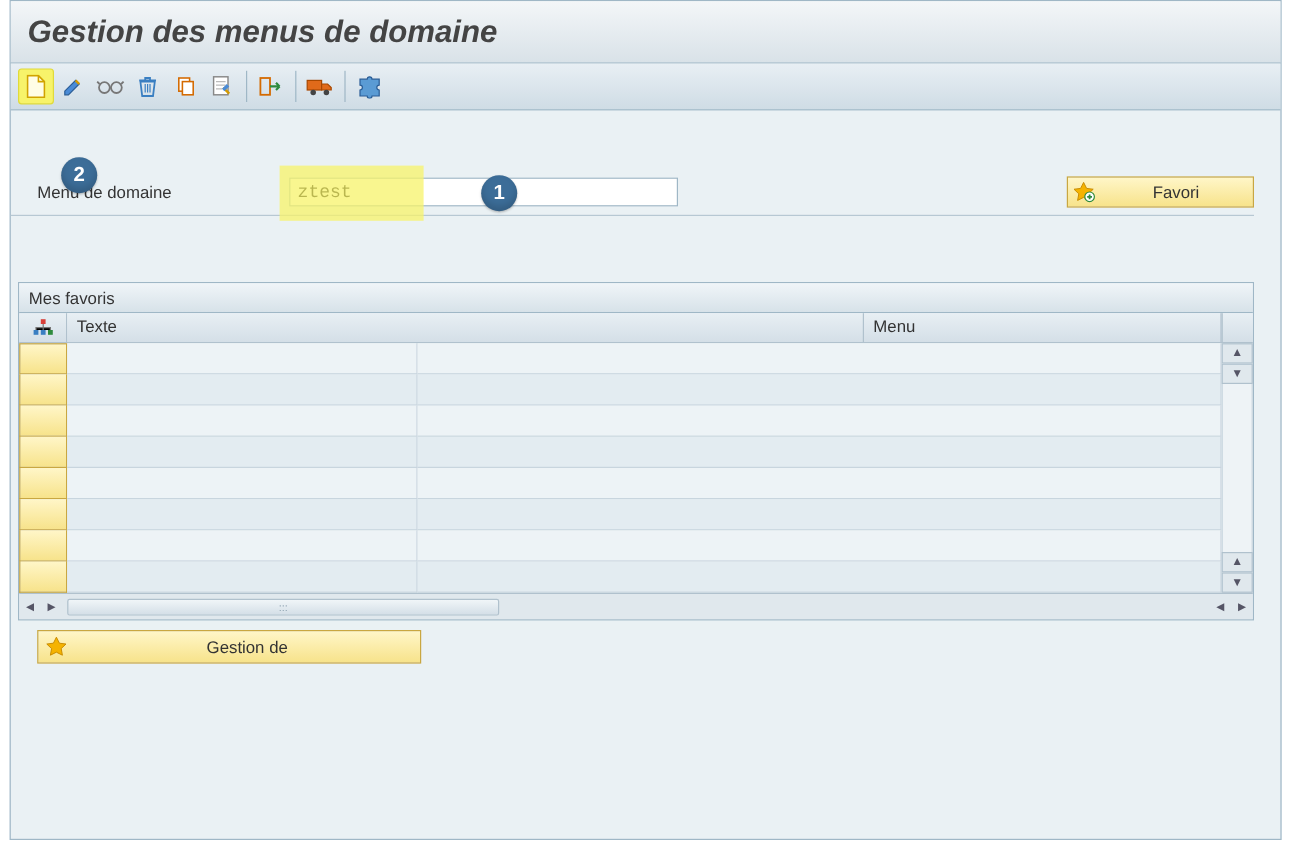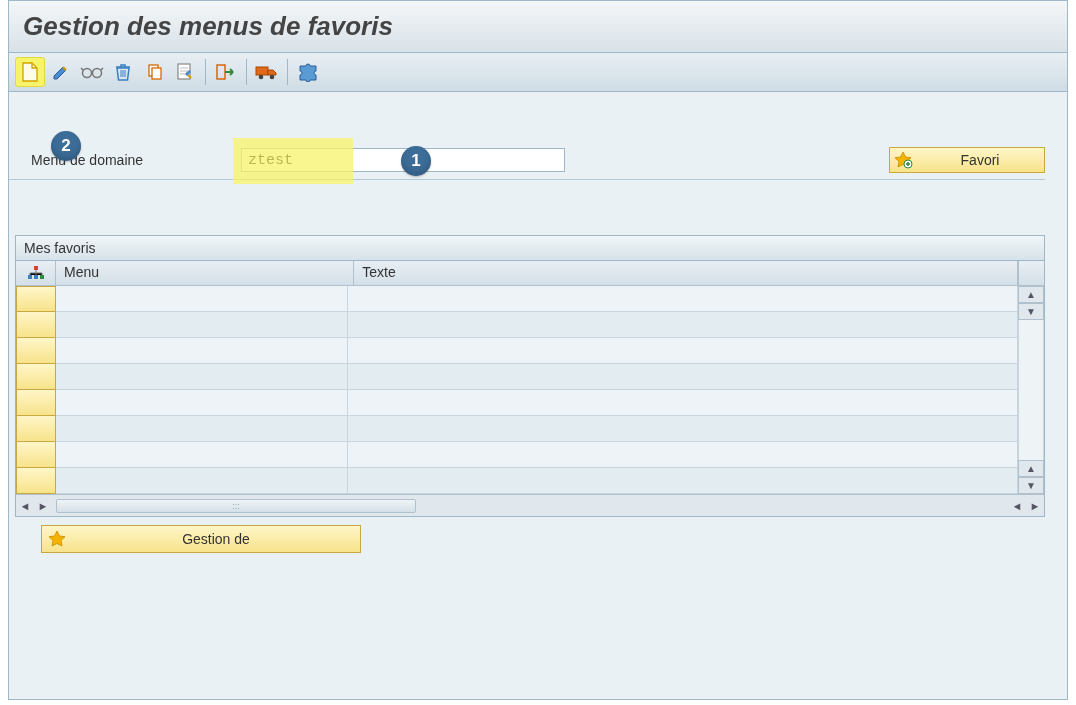--- a/index.html
+++ b/index.html
@@ -43,32 +43,32 @@
   .cell { height:26px; border-bottom:1px solid #c8d5de; border-right:1px solid #c8d5de; background:#edf3f6; }
   .cell.alt { background:#e3ecf1; }
   .vscroll { width:26px; display:flex; flex-direction:column; }
   .vscroll .arrow { height:17px; background:#e0e8ed; border:1px solid #b0c1cd; display:flex; align-items:center; justify-content:center; cursor:pointer; font-size:10px; color:#556; margin:0 0 0 0; }
   .vscroll .track { flex:1; background:#eef3f6; border-left:1px solid #c8d5de; border-right:1px solid #c8d5de; }
   .hscroll { height:22px; display:flex; align-items:center; background:#e0e8ed; border-top:1px solid #b0c1cd; }
   .hscroll .arrow { width:18px; height:18px; display:flex; align-items:center; justify-content:center; cursor:pointer; font-size:11px; color:#556; }
   .hscroll .splitter { width:360px; height:14px; margin:0 4px; background:linear-gradient(#f0f5f8,#d4dfe7); border:1px solid #b0c1cd; border-radius:2px; cursor:col-resize; display:flex; align-items:center; justify-content:center; font-size:9px; color:#8fa4b2; }
   .hscroll .filler { flex:1; }
   
-  .gestion-btn { margin:8px 0 0 32px; width:320px; height:28px; background:linear-gradient(#fff6c8,#f7e38b); border:1px solid #c9a741; display:flex; align-items:center; font-size:14px; color:#333; cursor:pointer; }
+  .gestion-btn { margin:8px 0 0 22px; width:320px; height:28px; background:linear-gradient(#fff6c8,#f7e38b); border:1px solid #c9a741; display:flex; align-items:center; font-size:14px; color:#333; cursor:pointer; }
   .gestion-btn .ic { width:30px; display:flex; align-items:center; justify-content:center; }
   .gestion-btn .lbl { flex:1; text-align:center; }
   svg { display:block; }
 </style>
 </head>
 <body>
 
 <div class="app-frame">
 
   <div class="title-bar">
-    <h1>Gestion des menus de favoris</h1>
+    <h1>Gestion des menus de domaine</h1>
   </div>
 
   <div class="toolbar">
     <div class="tbtn highlight">
       <span>
         <svg width="18" height="20" viewBox="0 0 18 20">
             <path d="M2 1h9l5 5v13H2z" fill="#fffde5" stroke="#d1a300" stroke-width="1.3"></path>
             <path d="M11 1v5h5" fill="none" stroke="#d1a300" stroke-width="1.3"></path>
           </svg>
       </span>
@@ -180,22 +180,22 @@
         <span>
           <svg width="18" height="16" viewBox="0 0 18 16">
               <rect x="7" y="1" width="4" height="4" fill="#d8403a"></rect>
               <rect x="1" y="10" width="4" height="4" fill="#3a7fc2"></rect>
               <rect x="7" y="10" width="4" height="4" fill="#3a7fc2"></rect>
               <rect x="13" y="10" width="4" height="4" fill="#2e8b3d"></rect>
               <path d="M9 5v3M3 10V8h12v2M9 8v2" stroke="#777" stroke-width="1"></path>
             </svg>
         </span>
       </div>
+      <div class="col-header c2">Texte</div>
       <div class="col-header">Menu</div>
-      <div class="col-header c2">Texte</div>
       <div style="width:26px;background:linear-gradient(#e8eff4,#d4dfe7);border-left:1px solid #b0c1cd;"></div>
     </div>
     <div class="table-body">
       <div class="row-handles">
         <div class="row-handle"></div>
         <div class="row-handle"></div>
         <div class="row-handle"></div>
         <div class="row-handle"></div>
         <div class="row-handle"></div>
         <div class="row-handle"></div>

